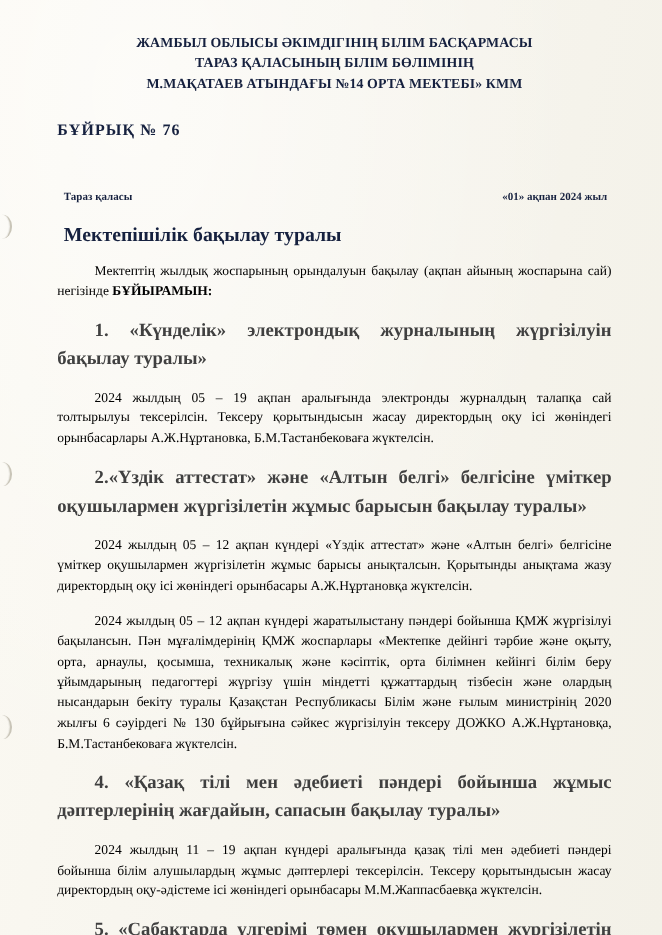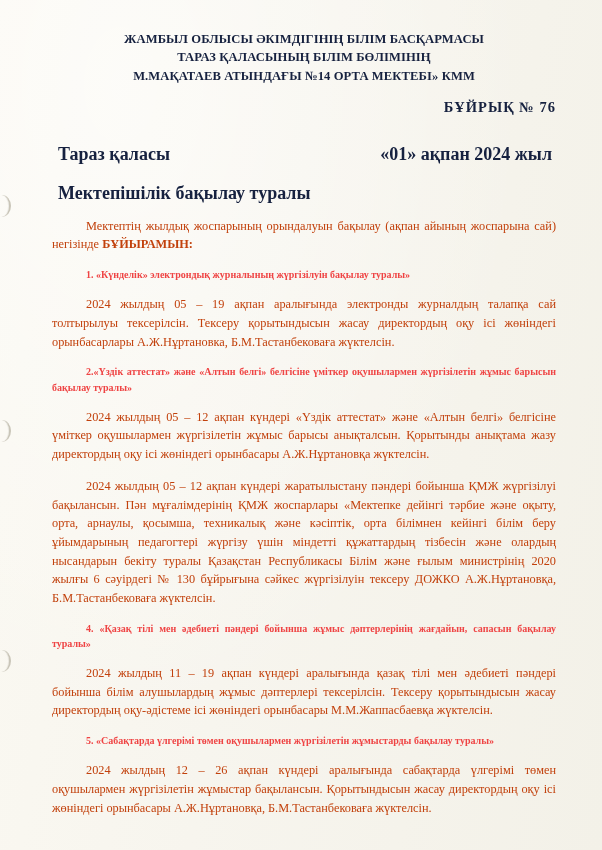--- a/index.html
+++ b/index.html
@@ -50,66 +50,66 @@
     font-weight: bold;
     font-size: 12.6px;
     line-height: 1.45;
     letter-spacing: 0.1px;
     color: #16213f;
     margin-top: 4px;
   }
   .head div { white-space: nowrap; }
 
   .order-line {
-    text-align: right;
+    text-align: left;
     font-weight: bold;
     font-size: 14.5px;
     color: #16213f;
-    margin-top: 14px;
+    margin-top: 26px;
     letter-spacing: 1px;
   }
 
   .meta {
     display: flex;
     justify-content: space-between;
     align-items: center;
-    margin-top: 28px;
-    font-size: 18px;
+    margin-top: 46px;
+    font-size: 10px;
     font-weight: bold;
     color: #16213f;
   }
   .meta .left { padding-left: 6px; }
   .meta .right { padding-right: 4px; }
 
   .subject {
     margin-top: 18px;
     padding-left: 6px;
     font-size: 18px;
     font-weight: bold;
     color: #16213f;
   }
 
   p.body {
     margin: 0;
     margin-top: 13px;
     font-size: 12.3px;
     line-height: 1.52;
-    color: #c2410c;
+    color: #000000;
     text-align: justify;
     text-indent: 34px;
     hyphens: auto;
   }
   .b { font-weight: bold; }
 
   p.item {
     margin: 0;
     margin-top: 13px;
-    font-size: 10px;
+    font-size: 17px;
     line-height: 1.52;
-    color: #ef4444;
+    color: #404040;
     text-align: justify;
     text-indent: 34px;
     font-weight: bold;
   }
 </style>
 </head>
 <body>
 
 <div class="page">
 

